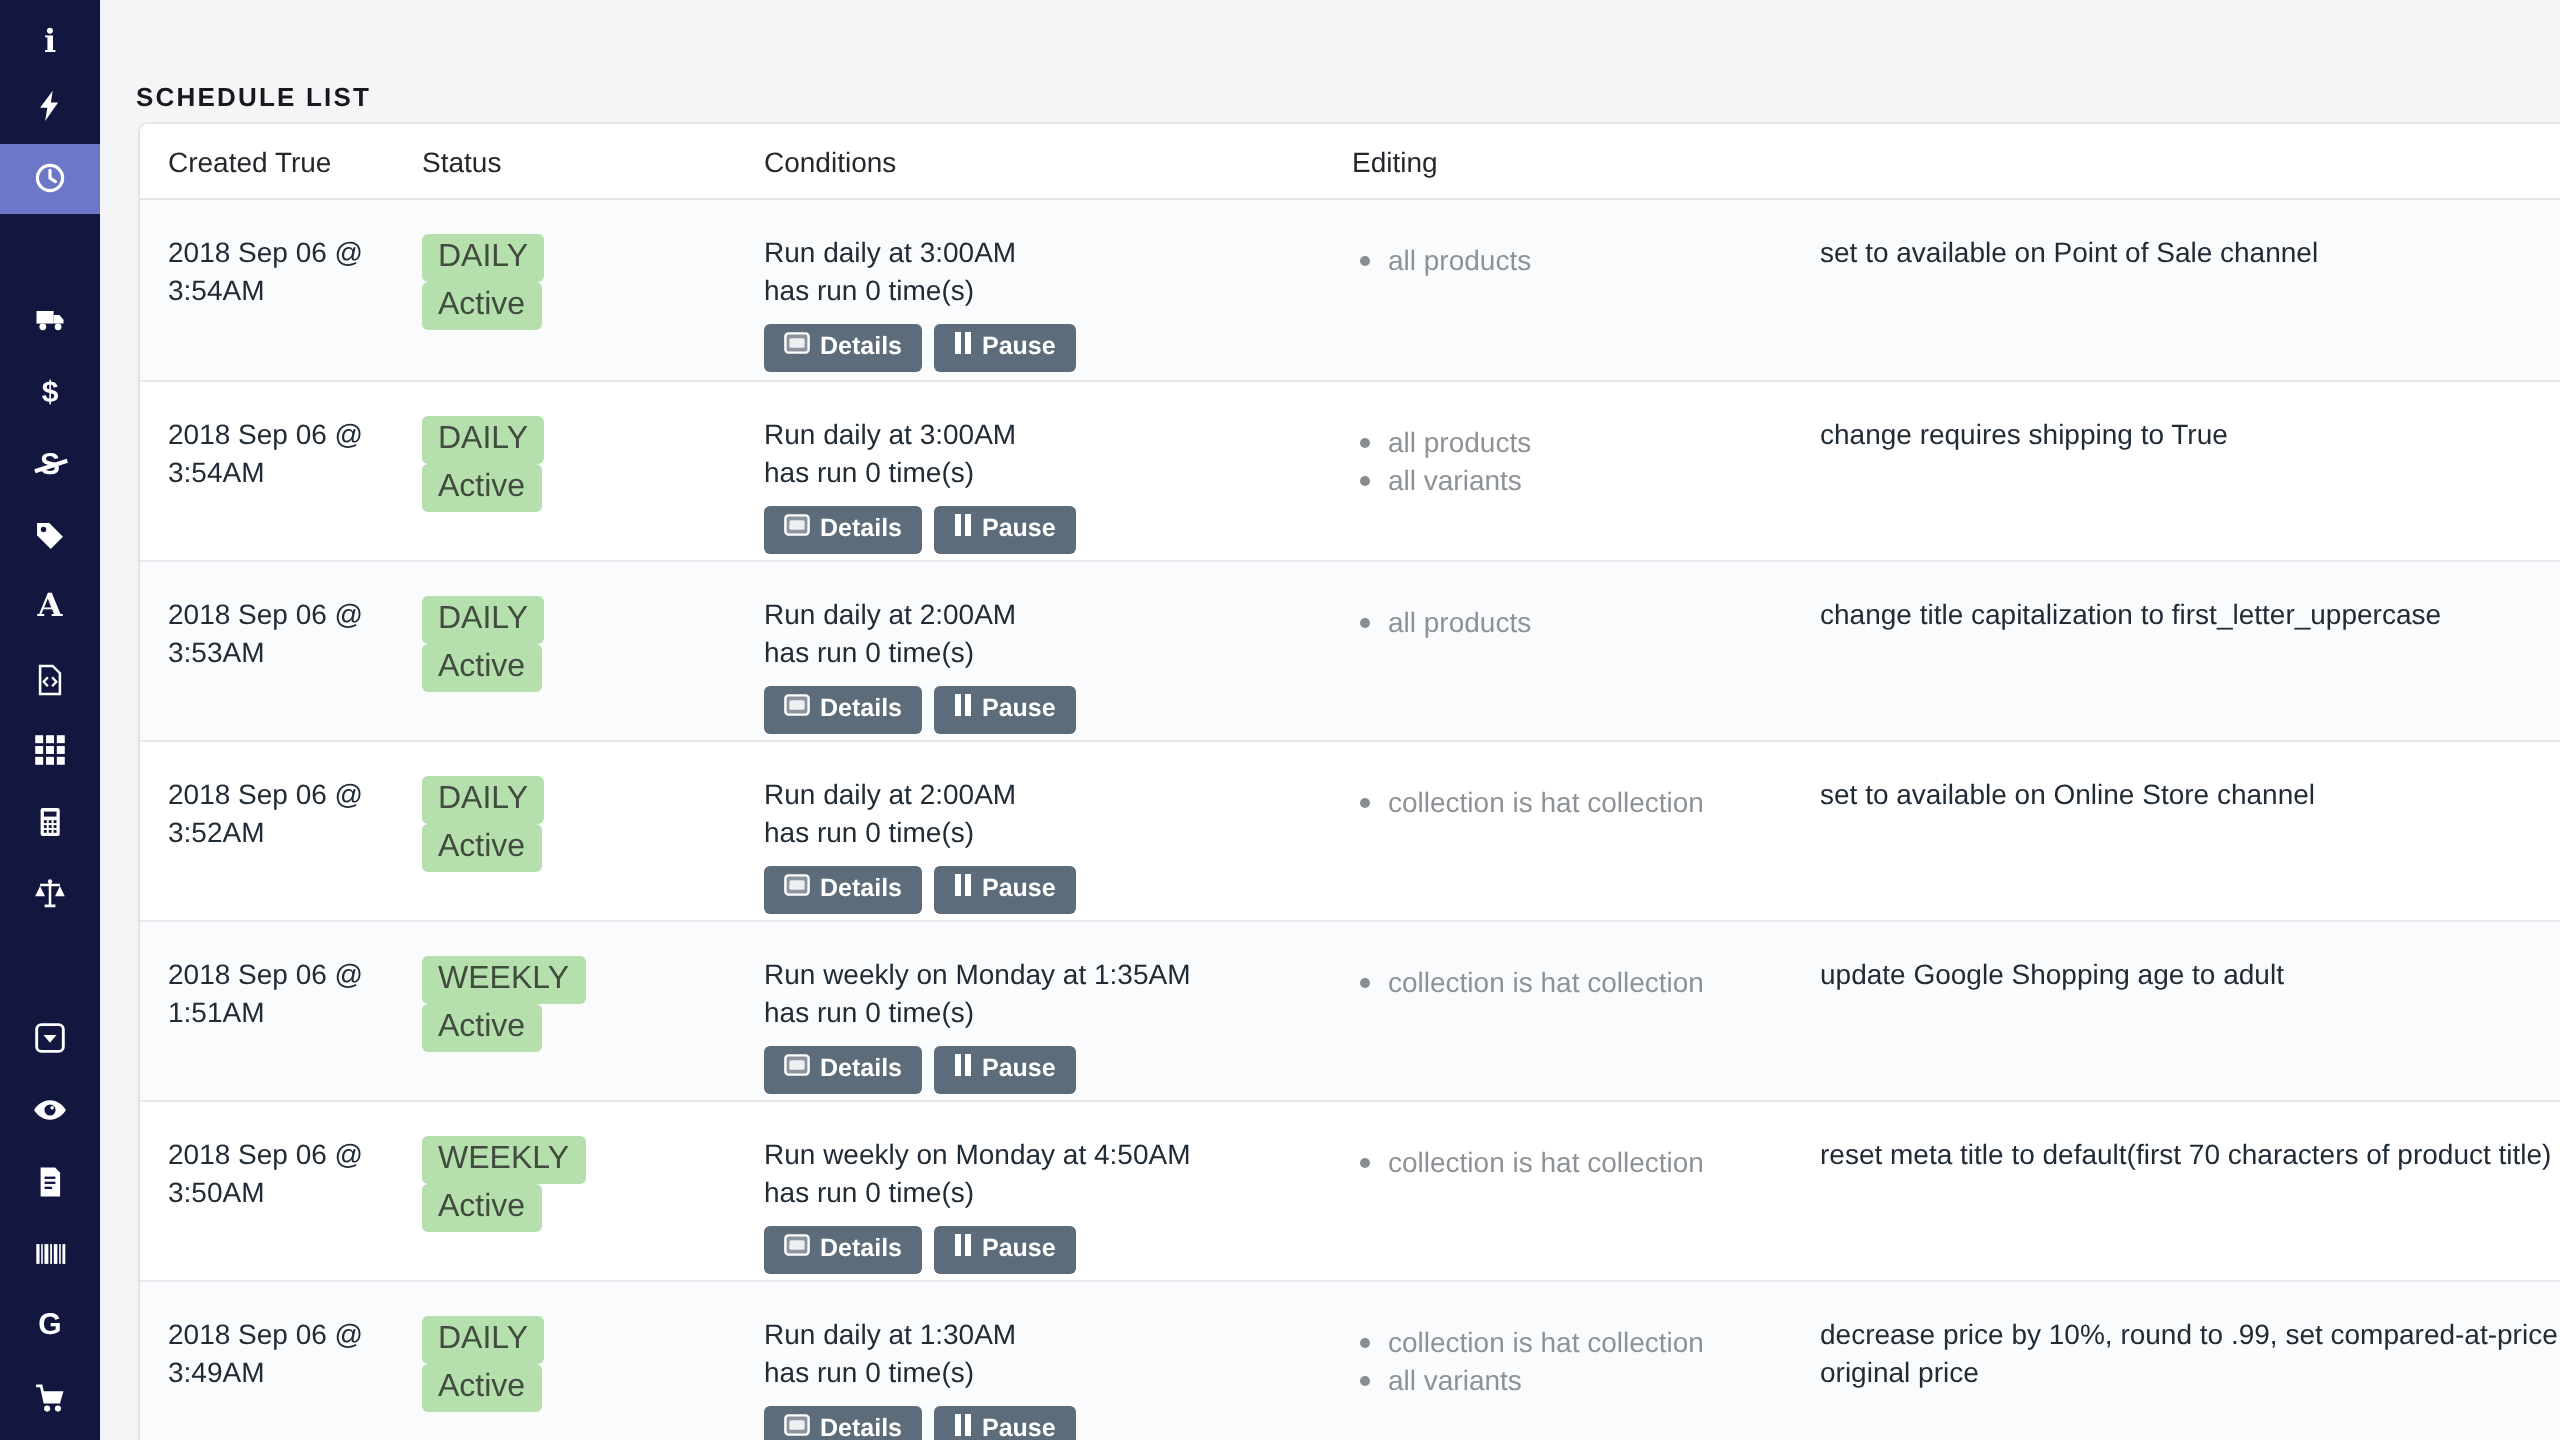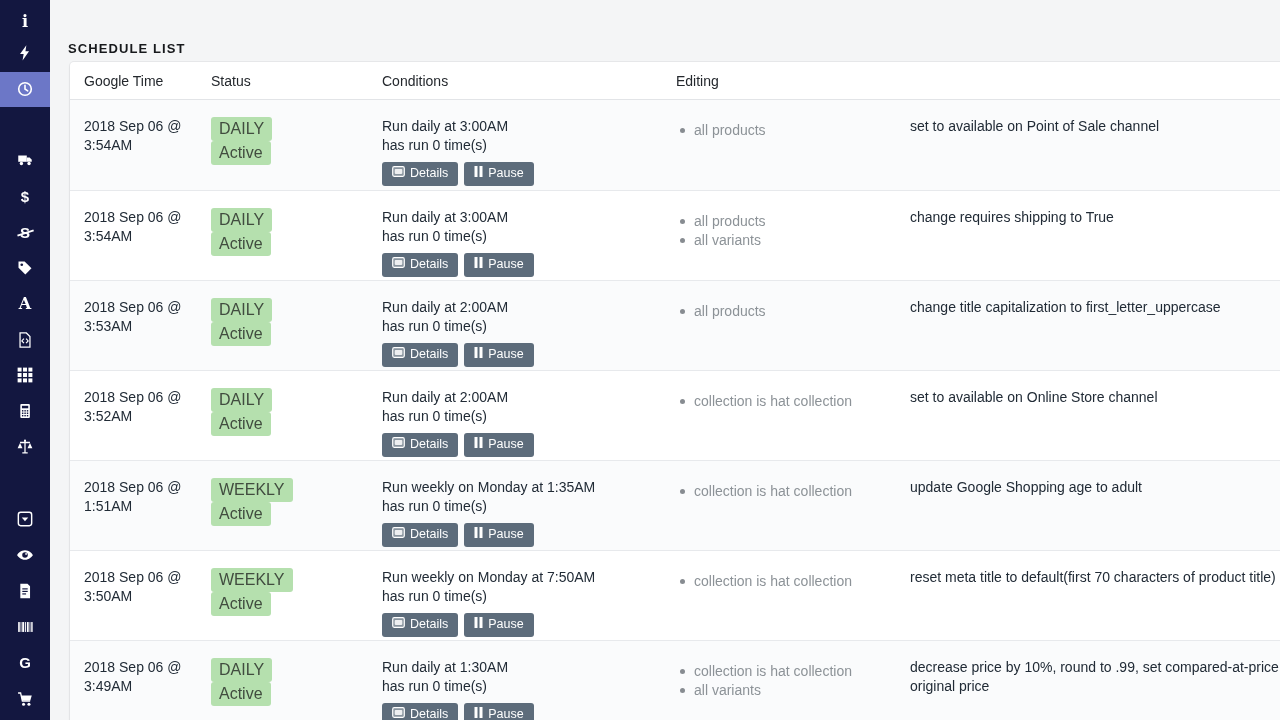--- a/index.html
+++ b/index.html
@@ -32,21 +32,21 @@
   }
   .thead,.trow{display:grid;grid-template-columns:127px 171px 294px 234px 440px;padding-left:14px;}
   .thead{height:38px;align-items:center;font-size:14px;color:#24282d;border-bottom:1px solid #e2e4e7;}
   .th{padding-right:10px;}
   .trow{min-height:90px;padding-top:17px;font-size:14px;line-height:19px;}
   .trow.odd{background:var(--rowalt);}
   .trow + .trow{border-top:1px solid var(--border);}
   .cell{padding-right:16px;}
   .badge{display:inline-block;background:var(--badgebg);color:var(--badgetx);font-size:16px;line-height:1;padding:4px 8px;border-radius:3px;margin-right:20px;white-space:nowrap;}
   .btns{margin-top:7px;display:flex;gap:6px;}
-  .action-btn{display:inline-flex;align-items:center;gap:5px;background:var(--btnbg);color:#fff;border:none;border-radius:3px;padding:4px 10px 5px;font-size:12.5px;font-weight:normal;font-family:inherit;cursor:pointer;line-height:1.2;}
+  .action-btn{display:inline-flex;align-items:center;gap:5px;background:var(--btnbg);color:#fff;border:none;border-radius:3px;padding:4px 10px 5px;font-size:12.5px;font-weight:bold;font-family:inherit;cursor:pointer;line-height:1.2;}
   .cond-list{list-style:none;margin:4px;padding:0;color:var(--muted);}
   .cond-item::before{content:"";display:inline-block;width:5px;height:5px;border-radius:50%;background:#878c91;margin-right:9px;vertical-align:2px;}
   .editing-cell{color:var(--text);}
 </style>
 </head>
 <body>
 
 <nav class="sidebar" id="sidebar">
     <div class="side-item" style="top: 4.5px;">
       <span><span class="glyph serif">i</span></span>
@@ -203,21 +203,21 @@
           <circle cx="14.4" cy="15.9" r="1.7" fill="#fff"></circle>
         </svg>
       </span>
     </div>
   </nav>
 
 <h1 class="page-title">SCHEDULE LIST</h1>
 
 <section class="card">
   <div class="thead">
-    <div class="th">Google Time</div>
+    <div class="th">Created True</div>
     <div class="th">Status</div>
     <div class="th">Conditions</div>
     <div class="th">Editing</div>
   </div>
   <div id="rows">
       <div class="trow odd">
         <div class="cell">2018 Sep 06 @ 3:54AM</div>
         <div class="cell"><span class="badge">DAILY</span><span class="badge">Active</span></div>
         <div class="cell">
           <div>Run daily at 3:00AM</div>
@@ -364,21 +364,21 @@
           <ul class="cond-list">
             <li class="cond-item">collection is hat collection</li>
           </ul>
         </div>
         <div class="cell editing-cell">update Google Shopping age to adult</div>
       </div>
       <div class="trow">
         <div class="cell">2018 Sep 06 @ 3:50AM</div>
         <div class="cell"><span class="badge">WEEKLY</span><span class="badge">Active</span></div>
         <div class="cell">
-          <div>Run weekly on Monday at 7:50AM</div>
+          <div>Run weekly on Monday at 4:50AM</div>
           <div>has run 0 time(s)</div>
           <div class="btns">
             <button class="action-btn">
               <span><svg width="13" height="11" viewBox="0 0 13 11">
                   <rect x="0.7" y="0.7" width="11.6" height="9.6" rx="1.5" fill="rgba(255,255,255,.28)" stroke="#fff" stroke-width="1.2"></rect>
                   <rect x="2.7" y="3.1" width="7.6" height="4.8" rx="0.8" fill="#fff" opacity=".85"></rect>
                 </svg></span>
               <span>Details</span>
             </button>
             <button class="action-btn">

